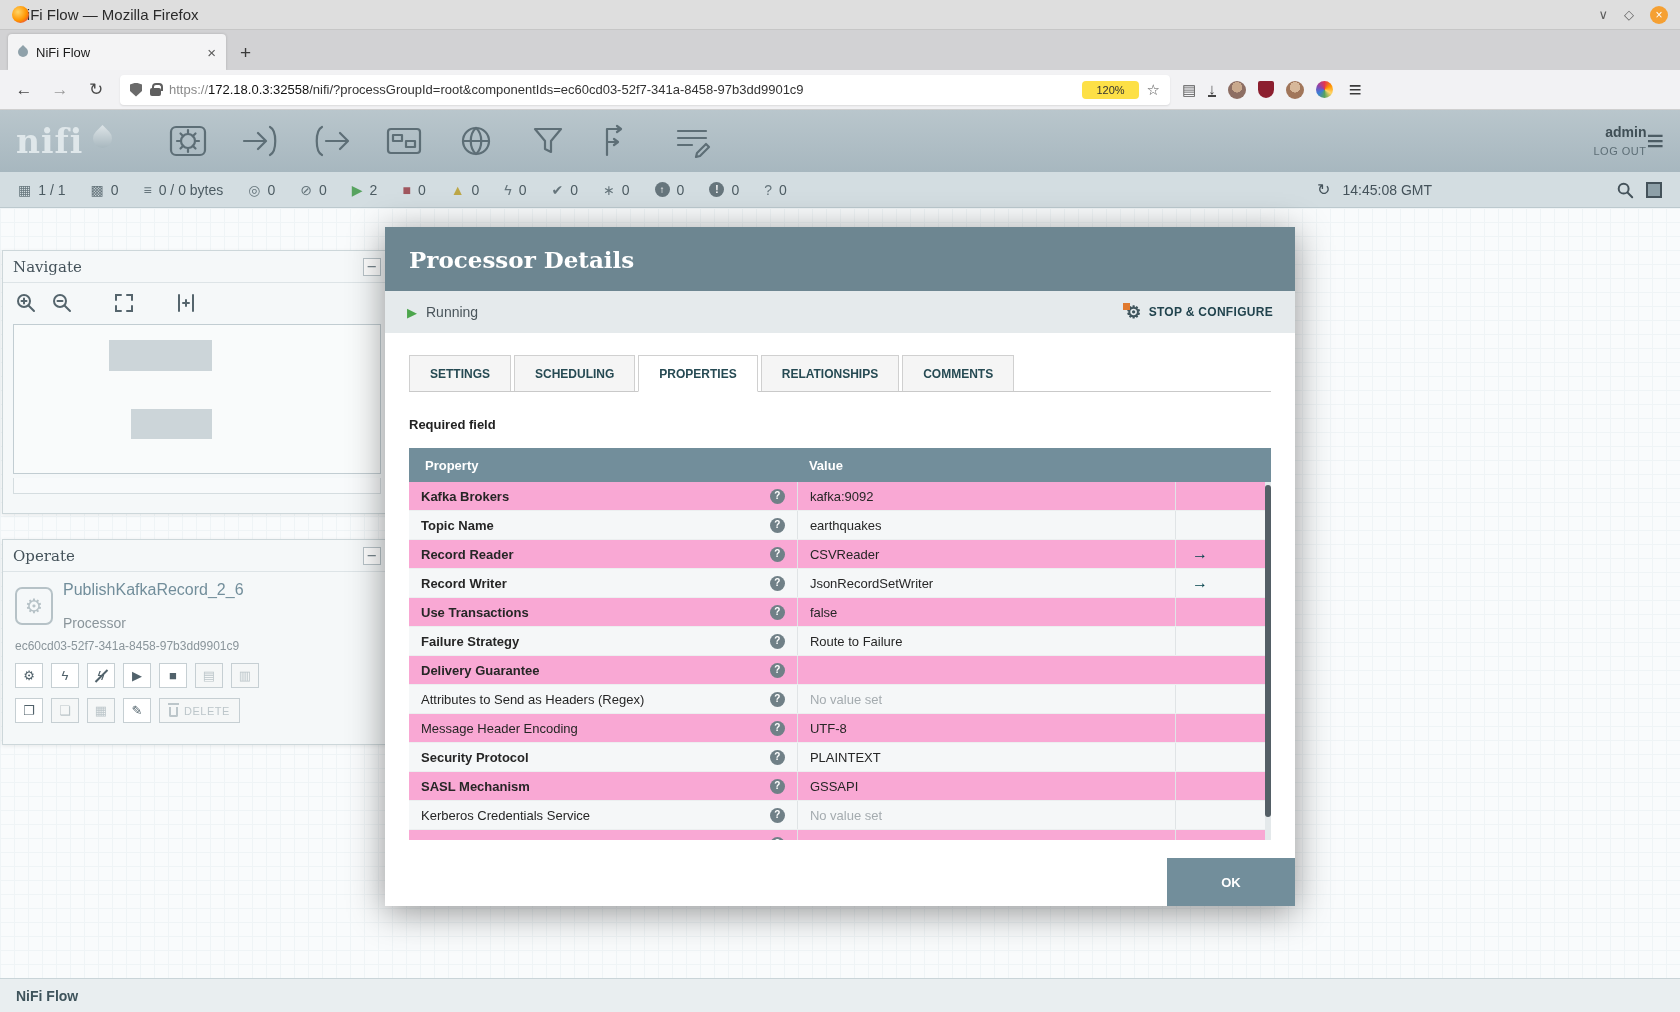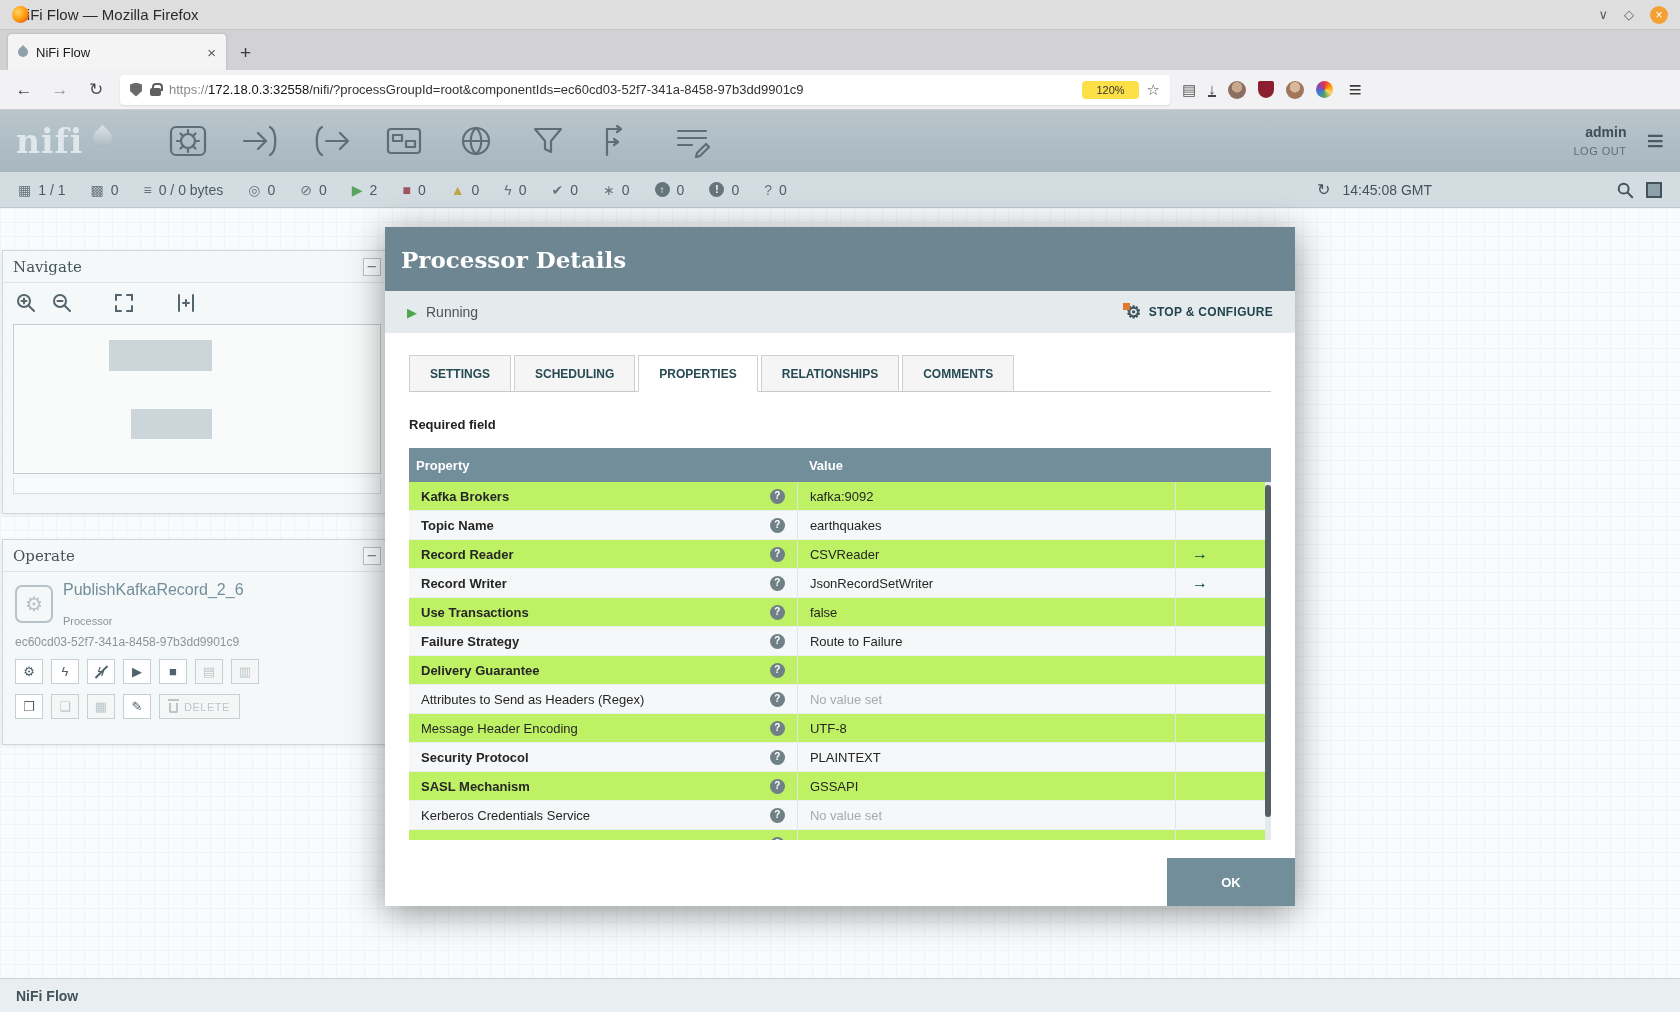--- a/index.html
+++ b/index.html
@@ -44,21 +44,21 @@
 .menu-icon{font-size:22px;color:#3a3a3a;margin-left:4px}
 
 
 .nifi-header{position:absolute;top:110px;left:0;right:0;height:62px;background:linear-gradient(#b9c6cc,#a7b7bf);display:flex;align-items:center;padding:0 16px}
 .nifi-logo{display:flex;align-items:center;font-family:"DejaVu Serif",serif;font-weight:bold;font-size:33px;color:#dfe7ea;letter-spacing:1px}
 .logo-drop{width:19px;height:19px;background:linear-gradient(135deg,#dde4e7,#9fb0b8);border-radius:0 50% 50% 50%;transform:rotate(45deg);margin-left:10px;margin-top:-6px}
 .component-toolbar{display:flex;gap:32px;margin-left:56px;align-items:center}
 .tb-icon{display:inline-flex}
 .tb-icon svg{width:40px;height:40px}
 .tb-icon svg *{stroke:#5d6e76;fill:none;stroke-width:2.2;stroke-linecap:round;stroke-linejoin:round}
-.header-right{margin-left:auto;display:flex;align-items:center;gap:20px}
+.header-right{margin-left:auto;display:flex;align-items:center;}
 .admin-block{text-align:right;line-height:1.5}
 .admin-name{font-size:14px;color:#3f4e55;font-weight:bold}
 .logout{font-size:11px;color:#5d6e76;letter-spacing:.5px}
 .nifi-menu{font-size:30px;color:#4c5c64;line-height:1}
 
 
 .nifi-status{position:absolute;top:172px;left:0;right:0;height:36px;background:#d3dde1;border-bottom:1px solid #bcc9ce;display:flex;align-items:center;padding:0 18px;gap:25px}
 .sb-item{display:flex;align-items:center;gap:7px;font-size:14px;color:#4c5b62;flex:0 0 auto}
 .sb-glyph{font-size:14px;line-height:1}
 .ci{display:inline-flex;align-items:center;justify-content:center;width:15px;height:15px;border-radius:50%;background:#66757c;color:#fff;font-size:10px;font-weight:bold;line-height:1}
@@ -82,53 +82,53 @@
 .minimap{margin:4px 10px;height:150px;border:1px solid #c2cdd2;background:rgba(255,255,255,.4);position:relative}
 .mm-block{position:absolute;background:#ccd5d9}
 .mm-b1{left:26%;top:10%;width:28%;height:21%}
 .mm-b2{left:32%;top:57%;width:22%;height:20%}
 .mm-strip{margin:0 10px;height:16px;border:1px solid #d5dde0;border-top:none;background:rgba(255,255,255,.3)}
 .operate-panel{top:331px;height:206px}
 .op-body{padding:9px 12px 0}
 .op-row{display:flex;align-items:center;gap:10px}
 .op-proc-icon{width:38px;height:38px;border:2px solid #b6c2c7;border-radius:7px;display:flex;align-items:center;justify-content:center;color:#b6c2c7;font-size:20px}
 .op-name{font-size:16px;color:#728e9b}
-.op-type{font-size:11px;color:#8a959b;margin-top:16px}
+.op-type{font-size:14px;color:#8a959b;margin-top:16px}
 .op-id{font-size:12px;color:#8a959b;margin-top:8px}
 .op-btns{display:flex;gap:8px;margin-top:10px;align-items:center}
 .op-btn{min-width:28px;height:25px;border:1px solid #c6cfd3;background:#fff;display:inline-flex;align-items:center;justify-content:center;font-size:13px;color:#51626b;position:relative;gap:6px}
 .op-btn.disabled{color:#bcc6ca;background:#f5f7f7}
 .op-btn .slash{position:absolute;width:17px;height:2px;background:currentColor;transform:rotate(-45deg)}
 .op-delete{padding:0 9px;font-size:11px;letter-spacing:.5px}
 .trash{width:9px;height:10px;border:2px solid currentColor;border-top:none;border-radius:0 0 2px 2px;position:relative;margin-top:3px}
 .trash::before{content:"";position:absolute;top:-4px;left:-3px;width:11px;height:2px;background:currentColor}
 
 
 .nifi-footer{position:absolute;left:0;right:0;bottom:0;height:34px;background:#e9eef0;border-top:1px solid #c9d4d8;display:flex;align-items:center;padding:0 16px;font-size:14px;font-weight:bold;color:#3f545c}
 
 
 .dialog{position:absolute;left:385px;top:227px;width:910px;height:679px;background:#fff;box-shadow:0 6px 34px rgba(0,0,0,.42);display:flex;flex-direction:column;z-index:40}
-.dlg-header{height:64px;background:#6d8691;color:#fff;display:flex;align-items:center;padding:0 16px;font-family:"DejaVu Serif",serif;font-size:23px;font-weight:bold;flex:0 0 auto}
+.dlg-header{height:64px;background:#6d8691;color:#fff;display:flex;align-items:center;padding:0 24px;font-family:"DejaVu Serif",serif;font-size:23px;font-weight:bold;flex:0 0 auto}
 .dlg-status{height:42px;background:#e5eaec;display:flex;align-items:center;padding:0 22px;flex:0 0 auto}
 .run-tri{color:#4ca64c;font-size:13px;margin-right:9px}
 .run-label{font-size:14px;color:#4a555b}
 .stop-config{margin-left:auto;display:flex;align-items:center;gap:7px;font-size:12px;font-weight:bold;color:#21434d;letter-spacing:.3px}
 .sc-icon{position:relative;font-size:17px;color:#3f545c;line-height:1}
 .sc-dot{position:absolute;left:-3px;top:-1px;width:7px;height:7px;background:#e07a2f}
 .dlg-body{flex:1;padding:0 24px;position:relative;overflow:hidden}
 .dlg-tabs{display:flex;margin-top:22px;border-bottom:1px solid #c9c9c9}
 .dlg-tab{padding:0 20px;height:36px;line-height:36px;font-size:12px;font-weight:bold;color:#264a53;background:#f5f5f5;border:1px solid #d0d0d0;border-bottom:none;margin-right:3px}
 .dlg-tab.active{background:#fff;height:37px;margin-bottom:-1px;border-bottom:1px solid #fff}
 .required-note{margin-top:25px;font-size:13px;font-weight:bold;color:#222}
 .ptable{margin-top:16px;position:relative}
 .pt-header{display:flex;height:34px;background:#728e9b;color:#fff;font-size:13px;font-weight:bold;align-items:center}
-.ph-prop{width:45%;padding-left:7px}
+.ph-prop{width:45%;padding-left:16px}
 .ph-val{flex:1;padding-left:12px}
 .pt-body{height:358px;overflow:hidden;position:relative}
-.prow{display:flex;height:29px;align-items:stretch;border-bottom:1px solid #eceff0;background:#bef264;font-size:13px;color:#262626}
+.prow{display:flex;height:29px;align-items:stretch;border-bottom:1px solid #eceff0;background:#f9a8d4;font-size:13px;color:#262626}
 .prow.alt{background:#f5f7f8}
 .pcell{width:45%;display:flex;align-items:center;padding:0 12px;gap:8px}
 .pname{flex:1;white-space:nowrap;overflow:hidden}
 .req .pname{font-weight:bold}
 .help{background:#708087;flex:0 0 auto}
 .vcell{flex:1;padding-left:12px;border-left:1px solid #e0e4e6;display:flex;align-items:center}
 .vcell.unset{color:#a4abaf}
 .gcell{width:96px;border-left:1px solid #e0e4e6;display:flex;align-items:center;padding-left:16px}
 .goto{color:#00414a;font-size:16px;font-weight:bold}
 .pt-track{position:absolute;top:34px;right:0;width:6px;bottom:0;background:#e4e9eb}

